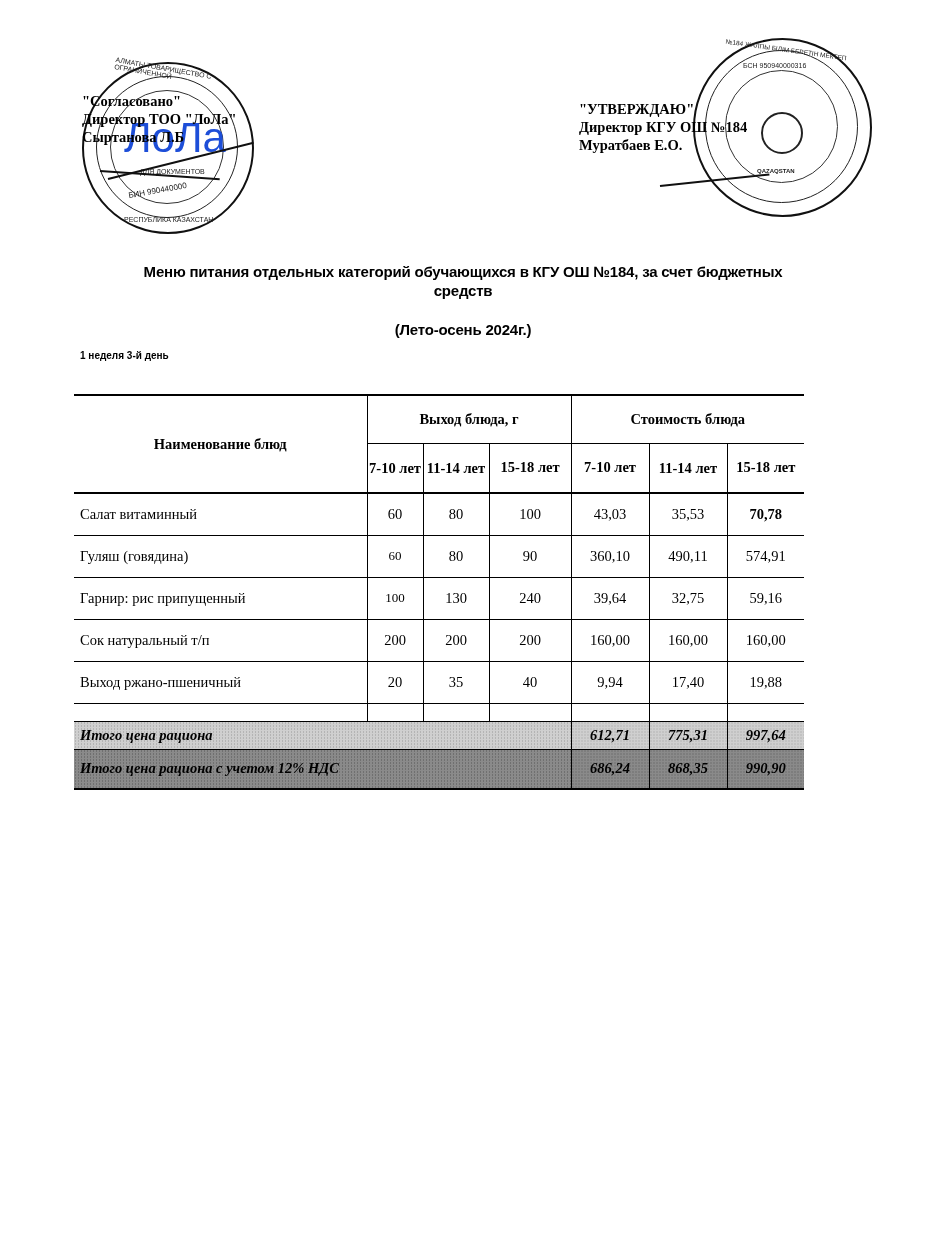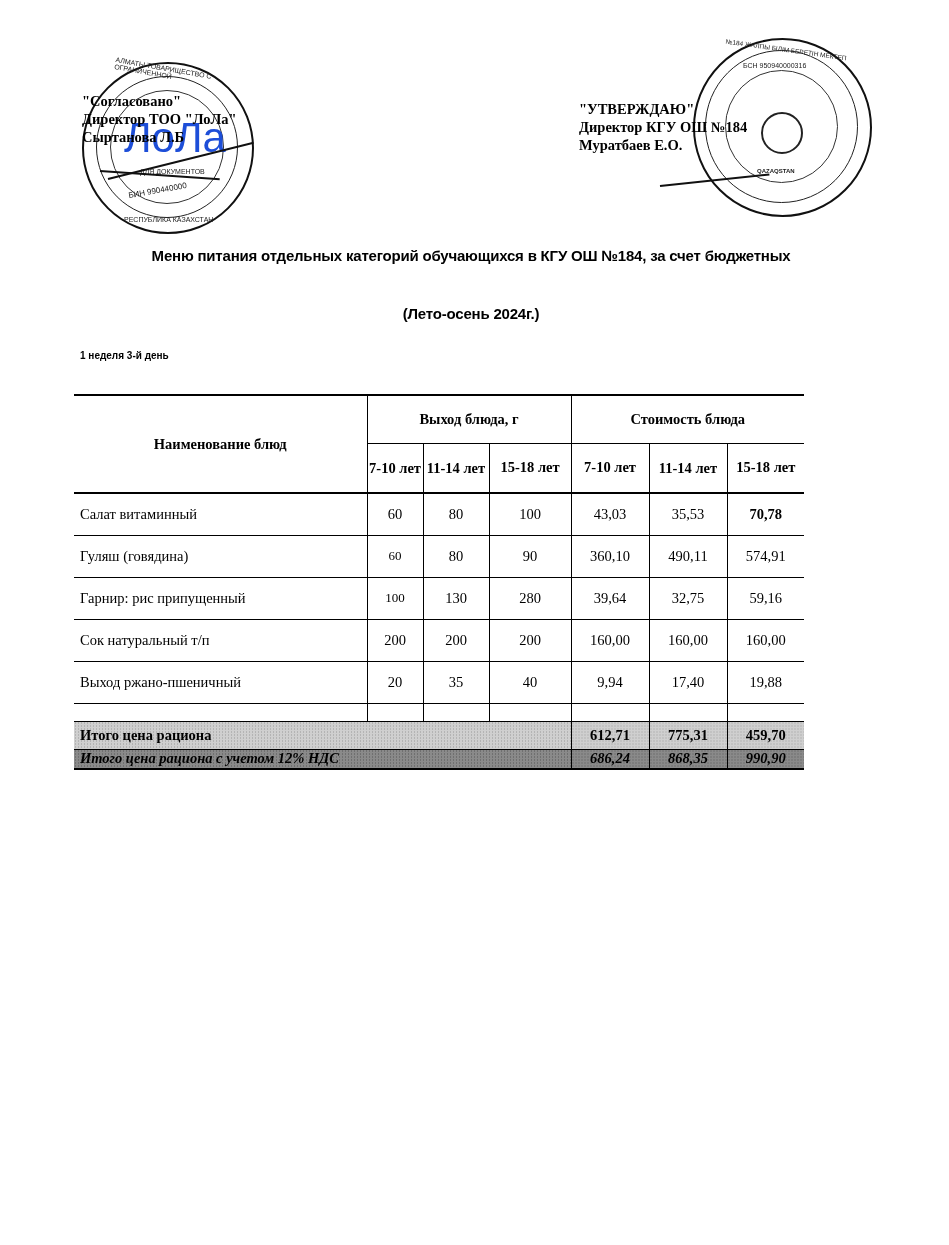--- a/index.html
+++ b/index.html
@@ -5,33 +5,33 @@
   html, body { margin:0; padding:0; background:#fff; }
   body { width:949px; height:1245px; position:relative; overflow:hidden;
          font-family:"Liberation Serif", serif; color:#000; }
   .abs { position:absolute; }
   .hdr { font-size:14.5px; line-height:18px; font-weight:bold; }
   .hdr div { white-space:nowrap; }
   .stamp { position:absolute; border-radius:50%; border:2px solid #111; }
   .stamp .inner { position:absolute; border-radius:50%; border:1.5px solid #222; }
   .stamp .inner2 { position:absolute; border-radius:50%; border:1px solid #333; }
   .stamp-text { position:absolute; font-family:"Liberation Sans", sans-serif; font-size:7px; color:#222; }
-  .title { position:absolute; left:76px; width:790px; text-align:center;
+  .title { position:absolute; left:68px; width:790px; text-align:center;
            font-weight:bold; font-size:15px; line-height:19px;
-           font-family:"Liberation Sans Narrow","Liberation Sans", sans-serif; letter-spacing:-0.2px; }
+           font-family:"Liberation Sans Narrow","Liberation Sans", sans-serif; letter-spacing:-0.2px;margin-top:16px; }
   .week { position:absolute; left:80px; top:350px; font-weight:bold; font-size:15px; }
   table { position:absolute; left:74px; top:394px; border-collapse:collapse; width:730px; }
   td, th { border:1px solid #000; font-size:14.5px; padding:0; }
   th { font-weight:bold; text-align:center; }
   .thick-top { border-top:2px solid #000; }
   .thick-bottom { border-bottom:2px solid #000; }
   td.name { text-align:left; padding-left:6px; }
   td.num { text-align:center; }
   .small { font-size:13px; }
-  .tot1 td { background:#cfcfcf; background-image:radial-gradient(#999 0.6px, transparent 0.8px); background-size:3px 3px; font-weight:bold; }
+  .tot1 td { background:#cfcfcf; background-image:radial-gradient(#999 0.6px, transparent 0.8px); background-size:3px 3px; font-style:italic; font-weight:bold; }
   .tot2 td { background:#8a8a8a; background-image:radial-gradient(#555 0.7px, transparent 0.9px); background-size:3px 3px; font-style:italic; font-weight:bold; }
   .sig { position:absolute; height:2px; background:#111; transform-origin:left center; }
 </style>
 </head>
 <body>
 
 <div class="stamp" style="left:82px;top:62px;width:168px;height:168px;">
   <div class="inner" style="left:12px;top:12px;width:140px;height:140px;"></div>
   <div class="inner2" style="left:26px;top:26px;width:112px;height:112px;"></div>
   <div class="stamp-text" style="left:30px;top:4px;transform:rotate(10deg);">АЛМАТЫ ТОВАРИЩЕСТВО С ОГРАНИЧЕННОЙ</div>
@@ -60,20 +60,21 @@
 <div class="sig" style="left:660px;top:185px;width:110px;transform:rotate(-6deg);"></div>
 
 <div class="abs hdr" style="left:579px;top:100px;">
   <div>"УТВЕРЖДАЮ"</div>
   <div>Директор КГУ ОШ №184</div>
   <div>Муратбаев Е.О.</div>
 </div>
 
 <div class="title" style="top:246px;">
   <div>Меню питания отдельных категорий обучающихся в КГУ ОШ №184,  за счет бюджетных</div>
+  <div>средств</div>
 </div>
 <div class="title" style="top:304px;">(Лето-осень 2024г.)</div>
 
 <div class="week" style="font-family:'Liberation Sans',sans-serif;font-size:10px;">1 неделя 3-й день</div>
 
 <table>
   <colgroup>
     <col style="width:293px">
       <col style="width:56px">
       <col style="width:66px">
@@ -113,21 +114,21 @@
         <td class="num">80</td>
         <td class="num">90</td>
         <td class="num">360,10</td>
         <td class="num">490,11</td>
         <td class="num" style="border-right:none;">574,91</td>
       </tr>
       <tr style="height: 42px;">
         <td class="name" style="border-left:none;margin-left:34px;">Гарнир: рис припущенный</td>
         <td class="num small">100</td>
         <td class="num">130</td>
-        <td class="num">280</td>
+        <td class="num">240</td>
         <td class="num">39,64</td>
         <td class="num">32,75</td>
         <td class="num" style="border-right:none;">59,16</td>
       </tr>
       <tr style="height: 42px;">
         <td class="name" style="border-left:none;">Сок натуральный т/п</td>
         <td class="num">200</td>
         <td class="num">200</td>
         <td class="num">200</td>
         <td class="num">160,00</td>
@@ -151,22 +152,22 @@
         <td></td>
         <td></td>
         <td></td>
         <td></td>
         <td style="border-right:none;"></td>
   </tr>
   <tr class="tot1" style="height:28px;">
     <td colspan="4" class="name" style="border-left:none;">Итого цена рациона</td>
     <td class="num">612,71</td>
     <td class="num">775,31</td>
-    <td class="num" style="border-right:none;">459,70</td>
+    <td class="num" style="border-right:none;">997,64</td>
   </tr>
-  <tr class="tot2" style="height:20px;">
+  <tr class="tot2" style="height:40px;">
     <td colspan="4" class="name thick-bottom" style="border-left:none;">Итого цена рациона с учетом 12% НДС</td>
     <td class="num thick-bottom">686,24</td>
     <td class="num thick-bottom">868,35</td>
     <td class="num thick-bottom" style="border-right:none;">990,90</td>
   </tr>
 </tbody>
   </table>
 
 </body></html>

